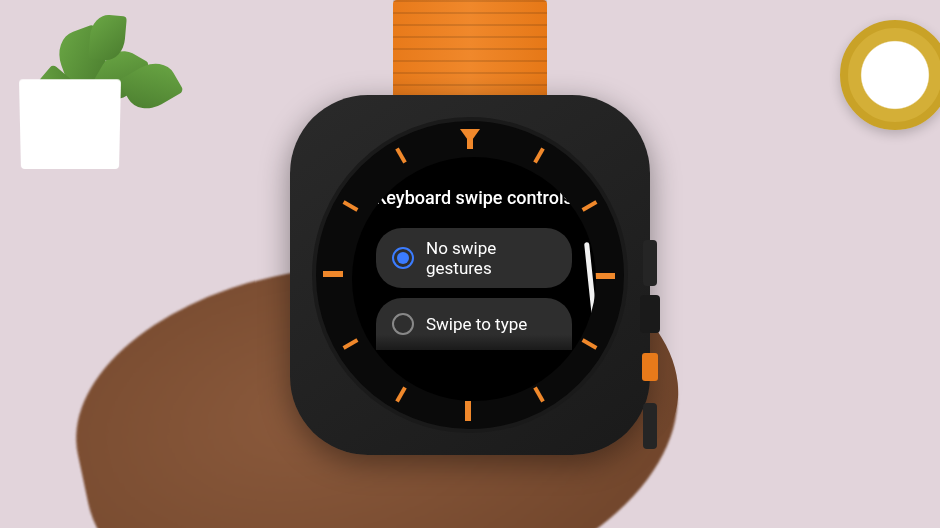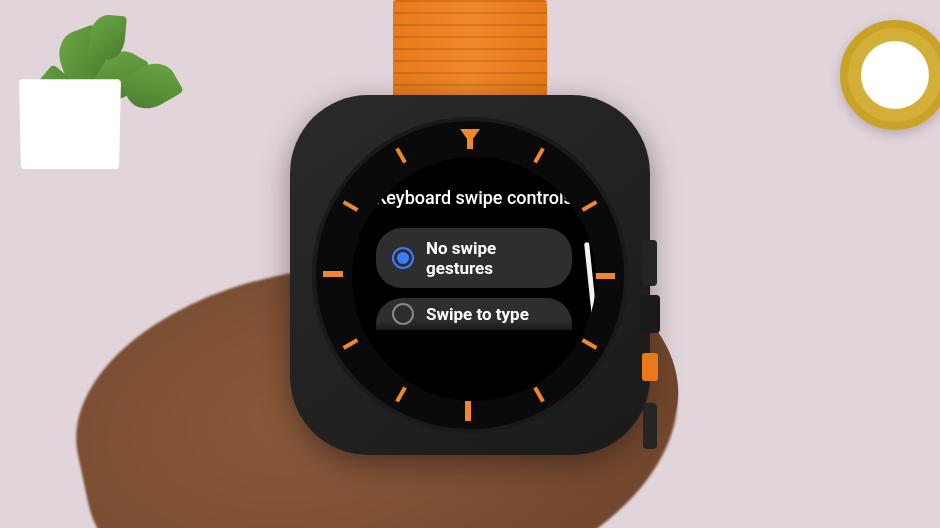--- a/index.html
+++ b/index.html
@@ -184,27 +184,26 @@
     .option {
       width: 196px;
       background: #2e2e2e;
       border-radius: 26px;
       padding: 10px 16px;
       display: flex;
       align-items: center;
       gap: 12px;
       margin-bottom: 10px;
       cursor: pointer;
-      font-weight: bold;
     }
     .option.partial {
       border-radius: 26px 26px 0 0;
       background: linear-gradient(to bottom, #2e2e2e 70%, #1a1a1a);
       margin-bottom: 0;
-      height: 32px;
+      height: 52px;
     }
     .radio {
       width: 22px;
       height: 22px;
       border: 2px solid #888;
       border-radius: 50%;
       flex-shrink: 0;
       position: relative;
     }
     .radio.selected {

